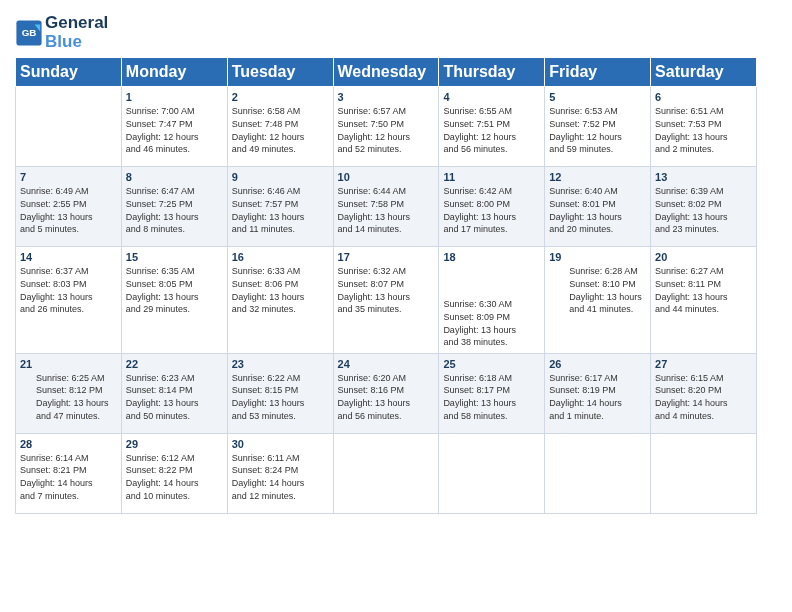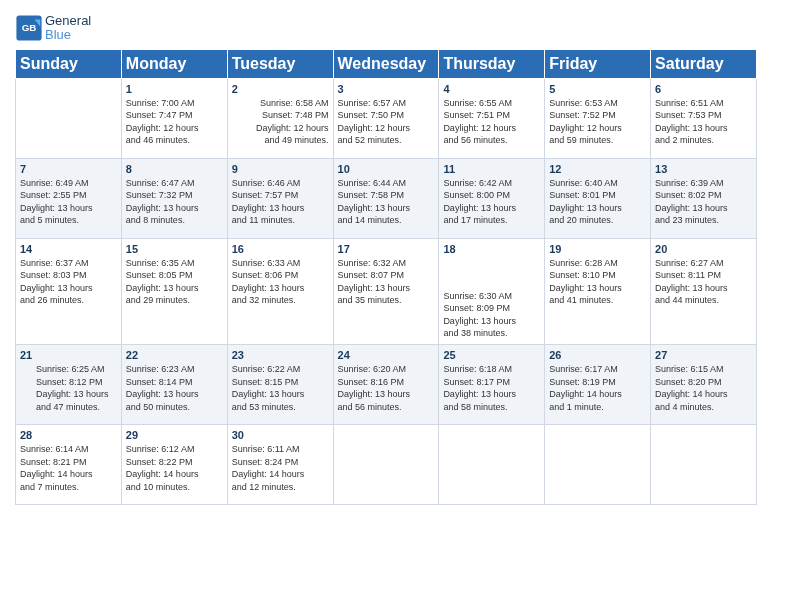--- a/index.html
+++ b/index.html
@@ -91,21 +91,21 @@
 
 <div class="container">
   <div class="header-row">
     <div class="logo-area">
       <svg class="logo-icon" viewBox="0 0 40 40">
         <rect x="2" y="2" width="36" height="36" rx="4" fill="#2a6db5"></rect>
         <text x="20" y="24" font-size="14" font-weight="bold" fill="white" text-anchor="middle" font-family="Arial">GB</text>
         <polygon points="28,8 36,8 36,18" fill="#4fc3f7" opacity="0.9"></polygon>
       </svg>
       <div>
-        <div style="font-size:13px; font-weight:normal; color:#1a3a5c; line-height:1.1;">
+        <div style="font-size:17px; font-weight:bold; color:#1a3a5c; line-height:1.1;">
           <span style="color:#1a3a5c;">General</span><br>
           <span style="color:#4a90d9;">Blue</span>
         </div>
       </div>
     </div>
     <div class="title-area">
       <div class="month-title"></div>
       <div class="subtitle"></div>
     </div>
   </div>
@@ -127,21 +127,21 @@
           <td class="empty-cell"></td>
           <td>
             <span class="day-num">1</span>
             <div class="day-info" style="white-space: pre-line;">Sunrise: 7:00 AM
 Sunset: 7:47 PM
 Daylight: 12 hours
 and 46 minutes.</div>
           </td>
           <td>
             <span class="day-num">2</span>
-            <div class="day-info" style="white-space: pre-line; text-align: right;">Sunrise: 6:58 AM
+            <div class="day-info" style="white-space: pre-line;">Sunrise: 6:58 AM
 Sunset: 7:48 PM
 Daylight: 12 hours
 and 49 minutes.</div>
           </td>
           <td>
             <span class="day-num">3</span>
             <div class="day-info" style="white-space: pre-line;">Sunrise: 6:57 AM
 Sunset: 7:50 PM
 Daylight: 12 hours
 and 52 minutes.</div>
@@ -172,21 +172,21 @@
           <td>
             <span class="day-num">7</span>
             <div class="day-info" style="white-space: pre-line;">Sunrise: 6:49 AM
 Sunset: 2:55 PM
 Daylight: 13 hours
 and 5 minutes.</div>
           </td>
           <td>
             <span class="day-num">8</span>
             <div class="day-info" style="white-space: pre-line;">Sunrise: 6:47 AM
-Sunset: 7:32 PM
+Sunset: 7:25 PM
 Daylight: 13 hours
 and 8 minutes.</div>
           </td>
           <td>
             <span class="day-num">9</span>
             <div class="day-info" style="white-space: pre-line;">Sunrise: 6:46 AM
 Sunset: 7:57 PM
 Daylight: 13 hours
 and 11 minutes.</div>
           </td>
@@ -250,21 +250,21 @@
           </td>
           <td>
             <span class="day-num">18</span>
             <div class="day-info" style="white-space: pre-line; margin-top: 35px;">Sunrise: 6:30 AM
 Sunset: 8:09 PM
 Daylight: 13 hours
 and 38 minutes.</div>
           </td>
           <td>
             <span class="day-num">19</span>
-            <div class="day-info" style="white-space: pre-line;">Sunrise: 6:28 AM
+            <div class="day-info" style="white-space: pre-line; margin-left: 20px;">Sunrise: 6:28 AM
 Sunset: 8:10 PM
 Daylight: 13 hours
 and 41 minutes.</div>
           </td>
           <td>
             <span class="day-num">20</span>
             <div class="day-info" style="white-space: pre-line;">Sunrise: 6:27 AM
 Sunset: 8:11 PM
 Daylight: 13 hours
 and 44 minutes.</div>

